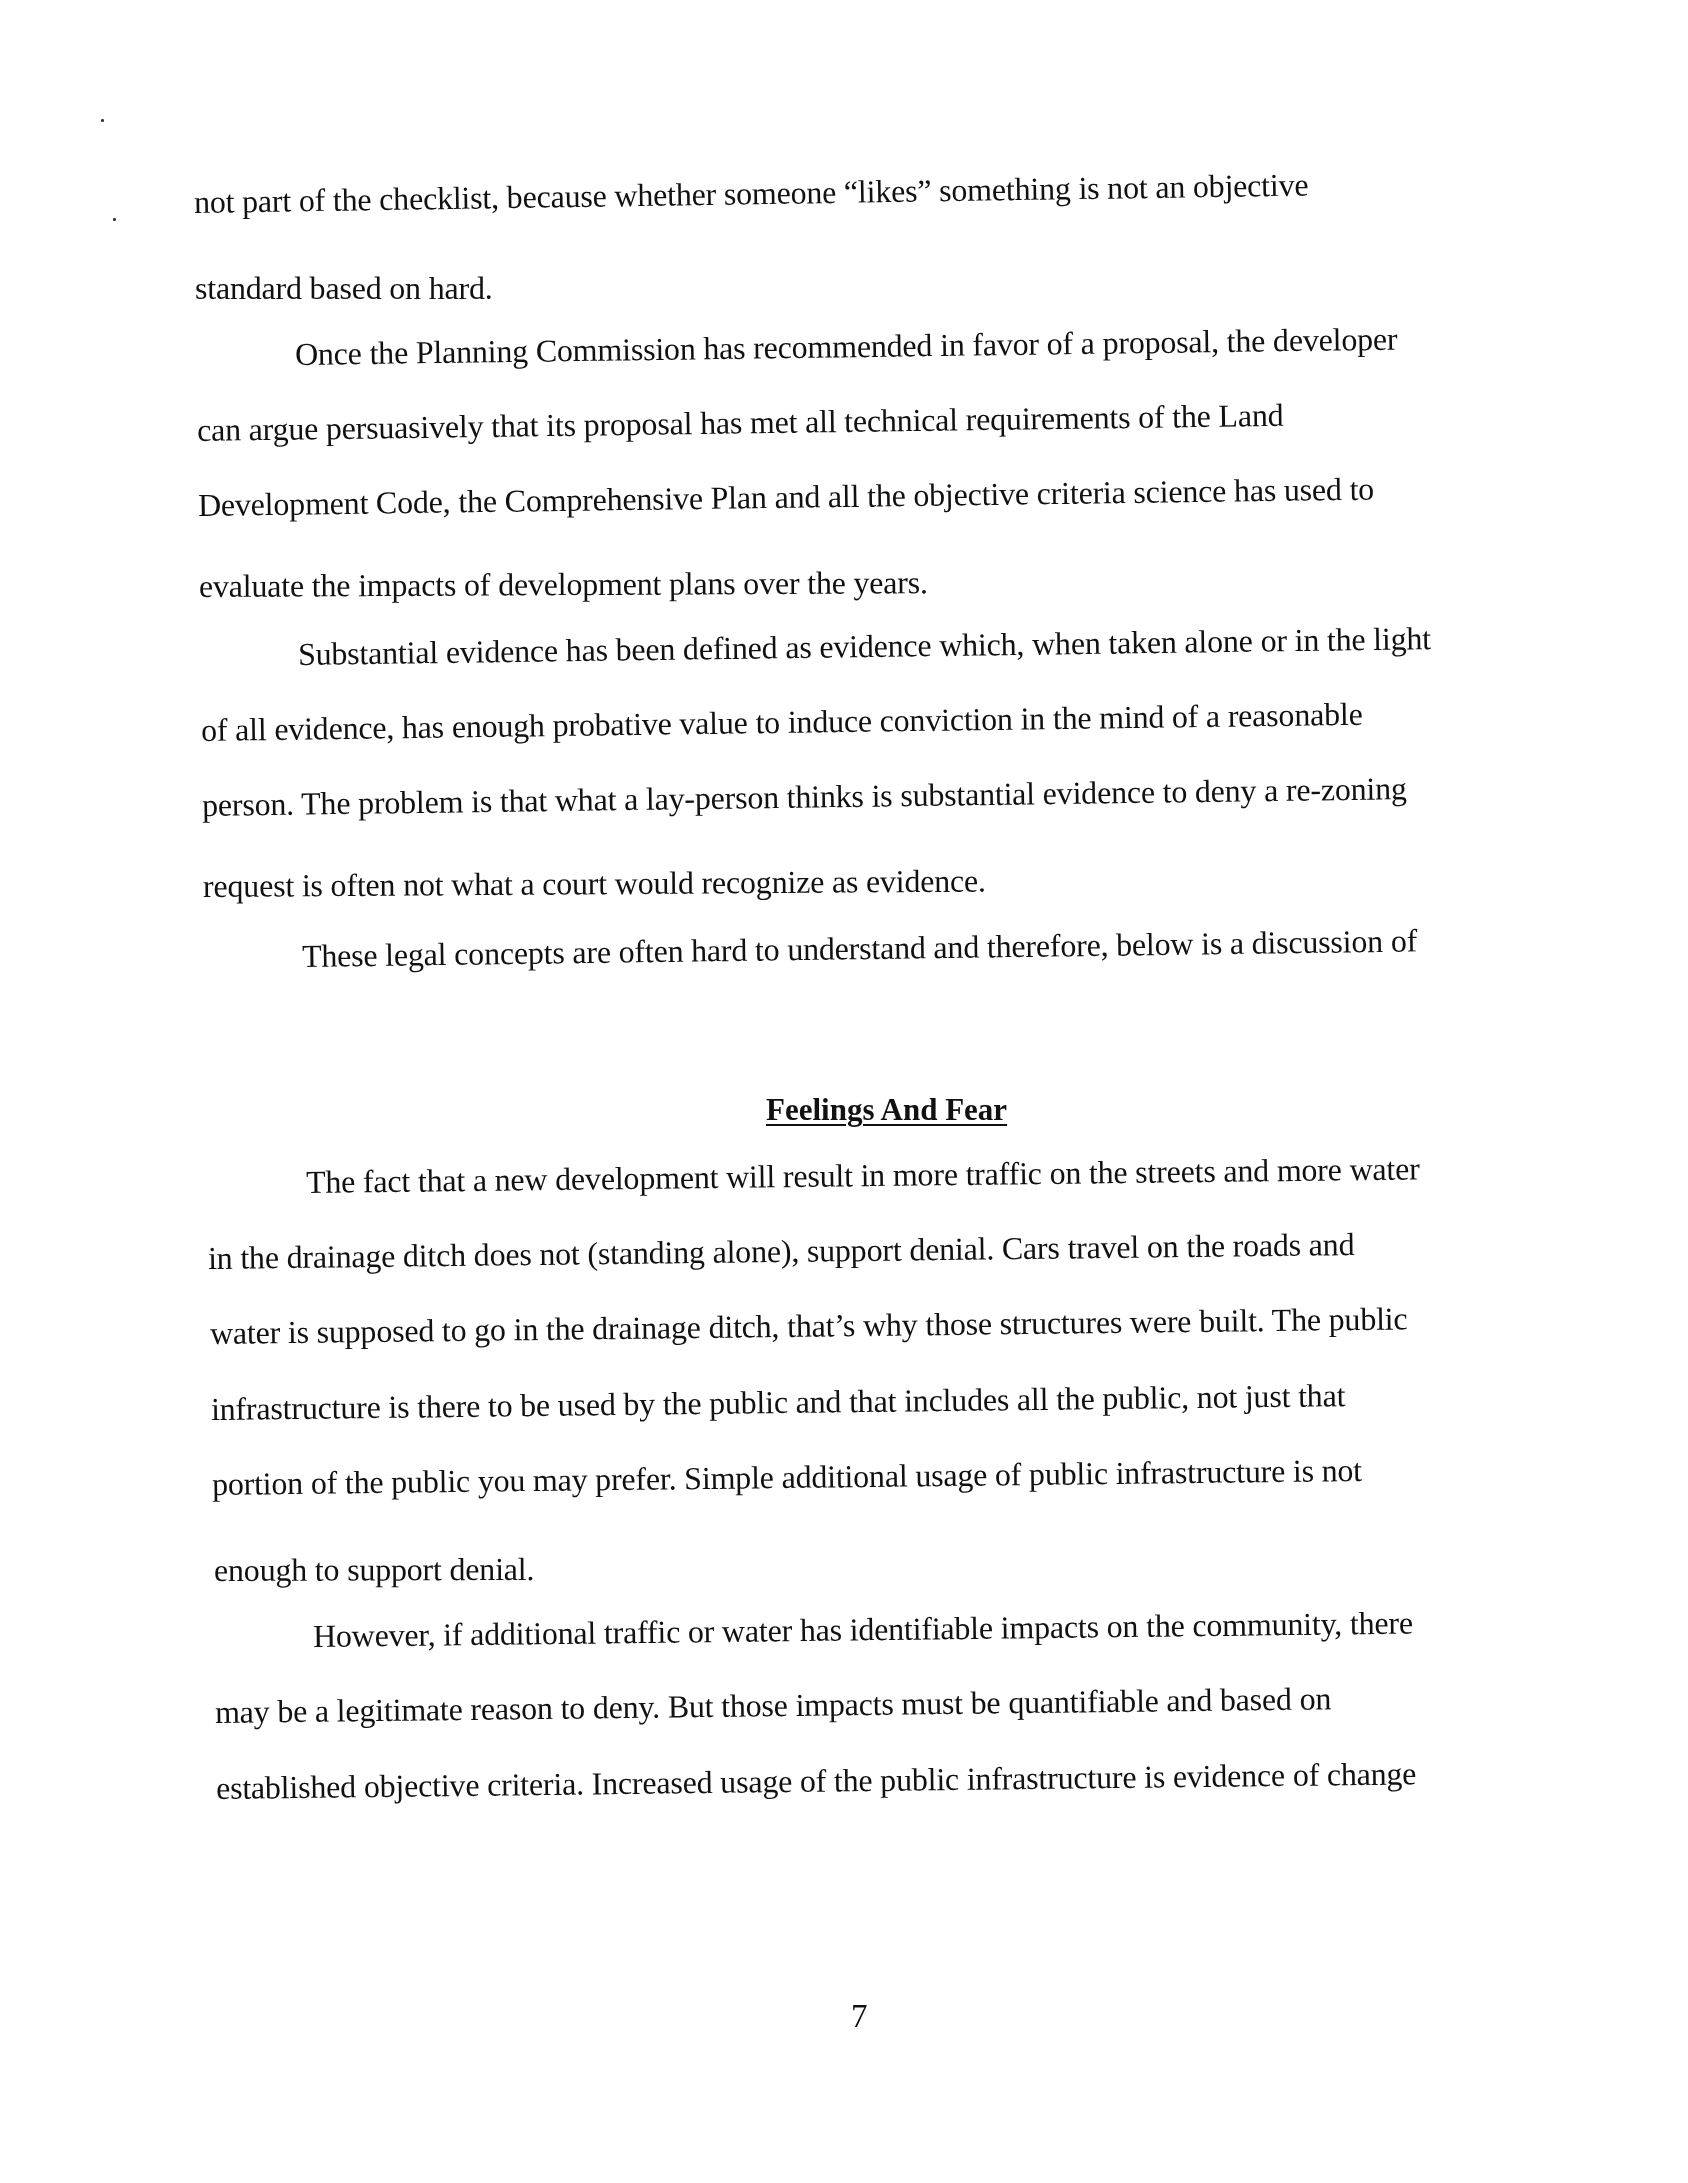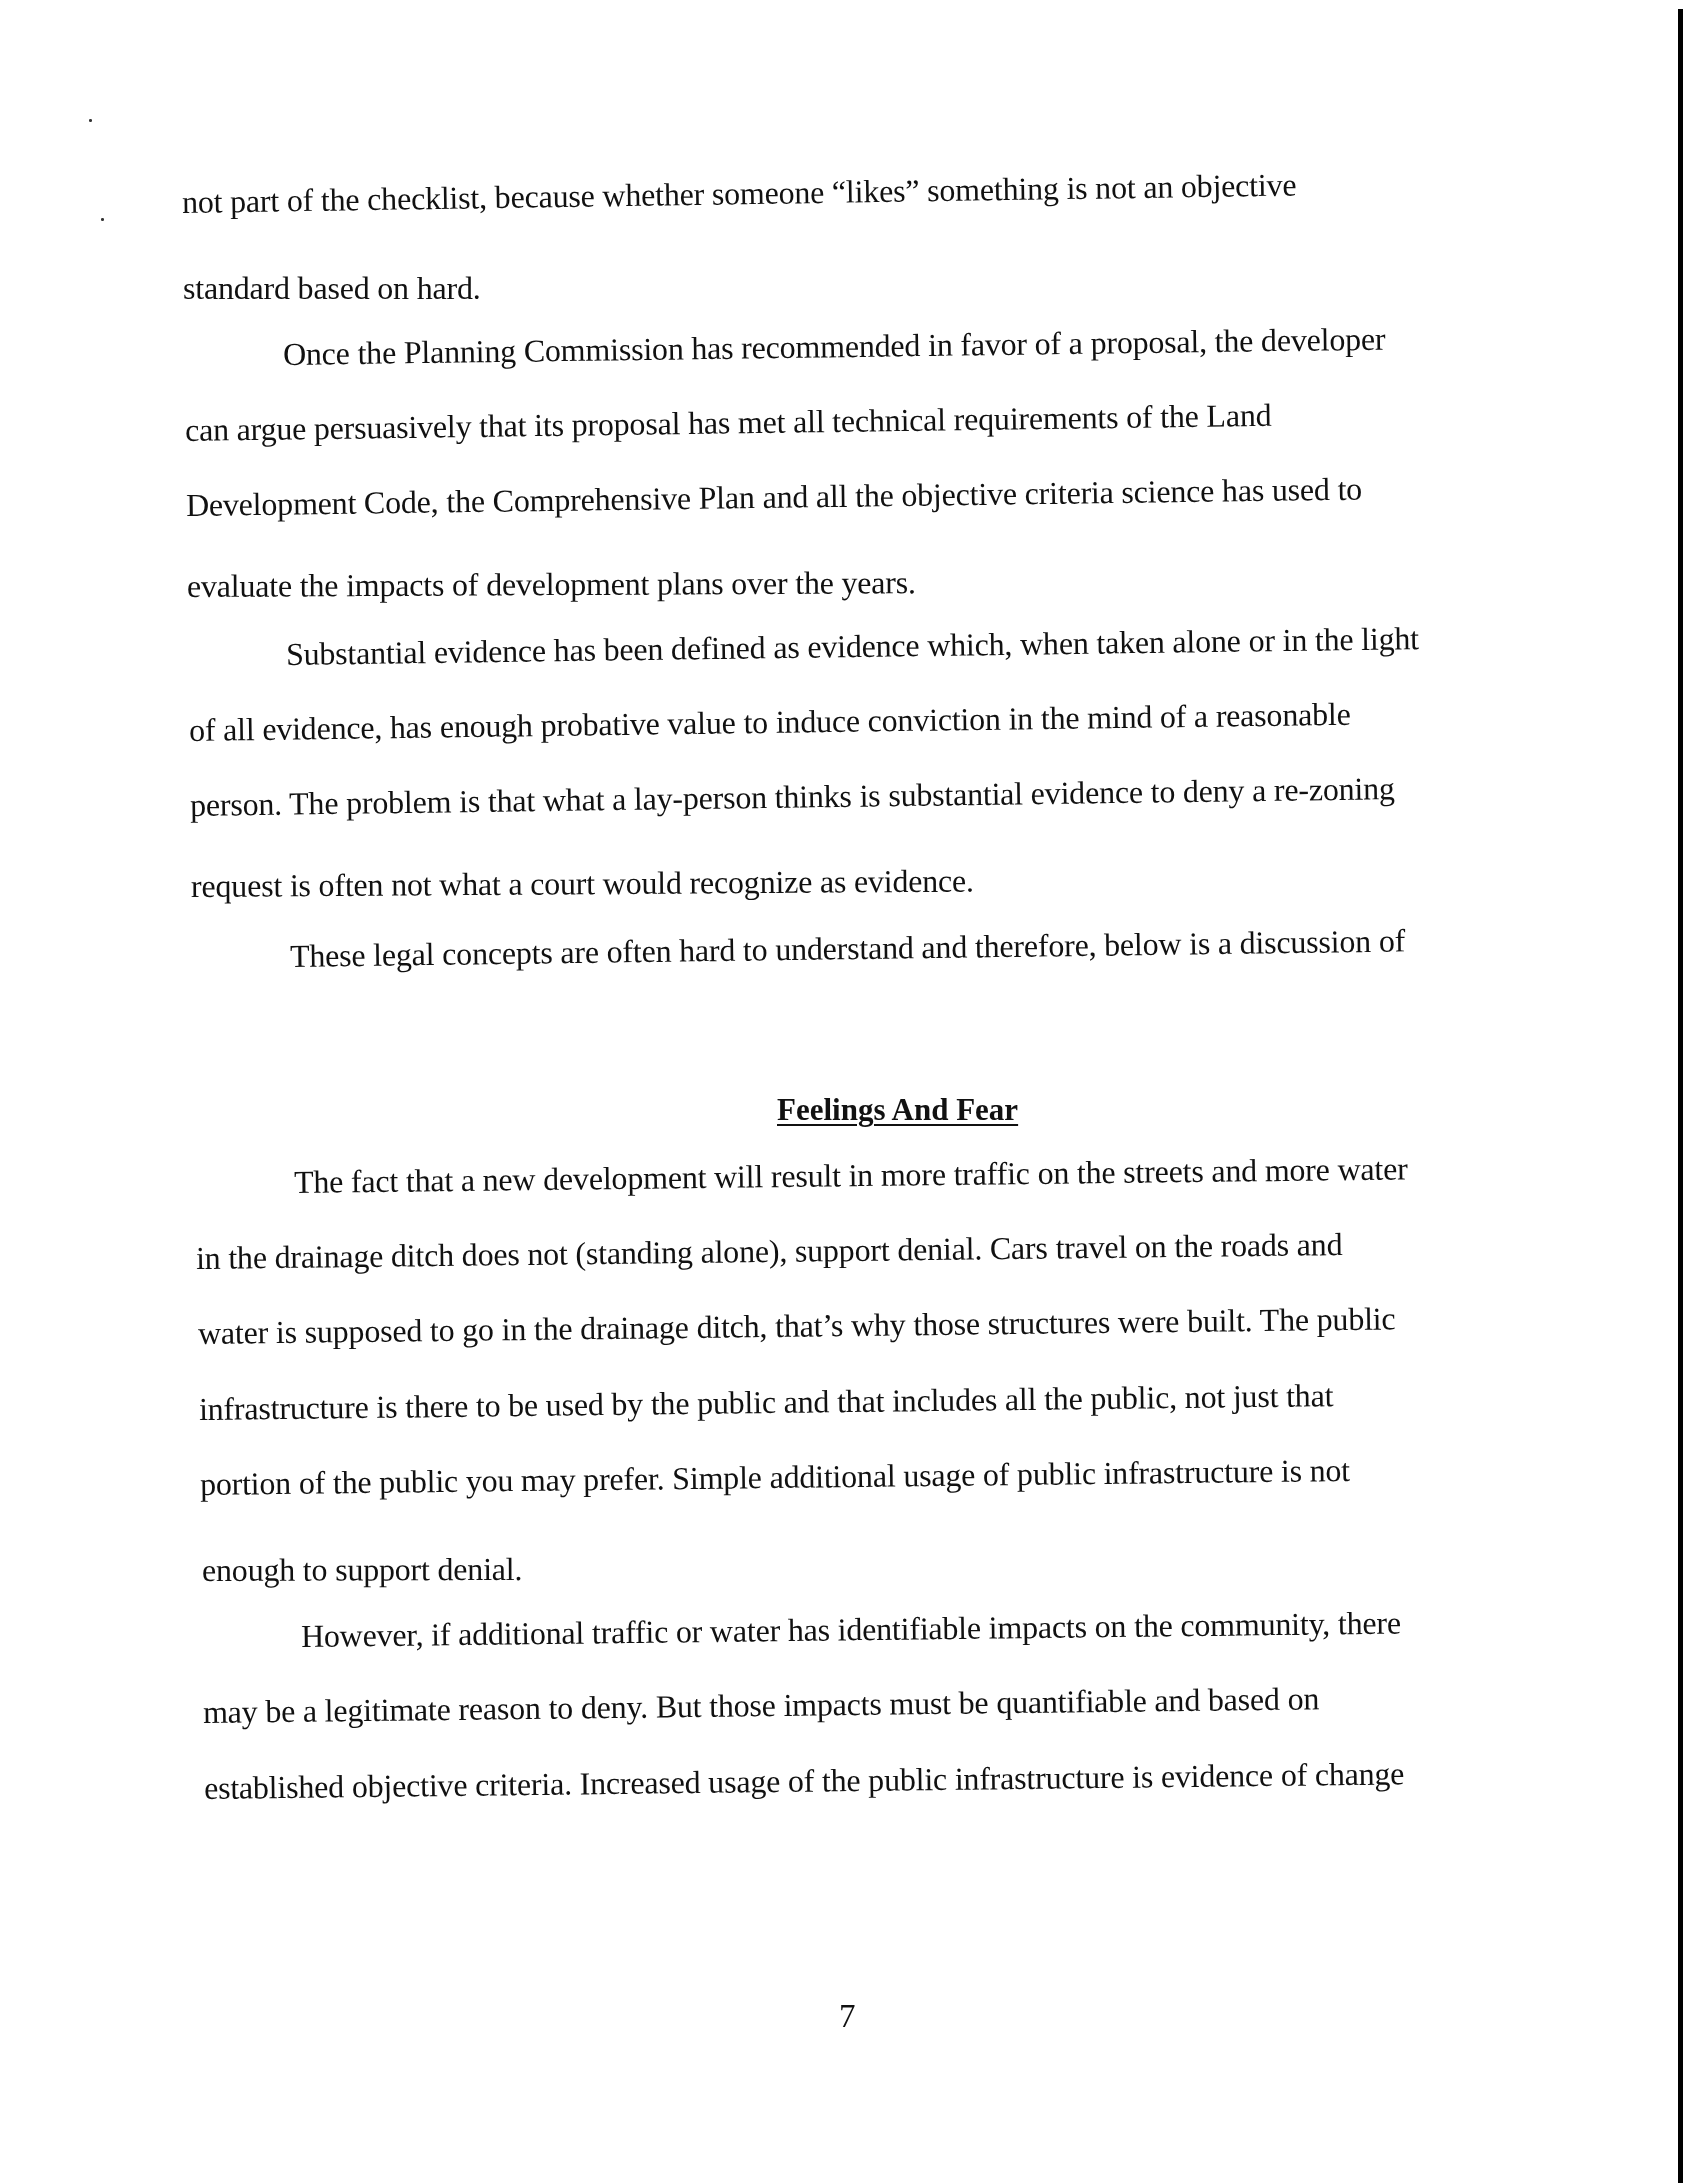--- a/index.html
+++ b/index.html
@@ -1,18 +1,18 @@
 <!DOCTYPE html>
 <html style="font-size:10.6px"><head>
 <meta charset="utf-8">
 <style>
   html, body { margin: 0; padding: 0; background: #ffffff; }
   body { width: 1688px; height: 2183px; position: relative; overflow: hidden;
          font-family: "Liberation Serif", "DejaVu Serif", serif; color: #111; }
-  .page { position: absolute; left: 0; top: 0; width: 1420px; height: 2183px; }
+  .page { position: absolute; left: 12px; top: 0; width: 1420px; height: 2183px; }
   .edge { position: absolute; left: 1678px; top: 9.3px; width: 4.6px; height: 2174px; background: #000; }
   .line { position: absolute; white-space: nowrap; font-size: 32px; line-height: 37px;
           letter-spacing: -0.2px; transform-origin: left center; }
   .heading { position: absolute; font-size: 31px; font-weight: bold; text-decoration: underline;
              text-decoration-thickness: 2px; text-underline-offset: 4px; white-space: nowrap; }
   .bu { font-weight: bold; text-decoration: underline; text-decoration-thickness: 2px; text-underline-offset: 4px; }
   .pagenum { position: absolute; left: 839px; top: 1998px; font-size: 33px; }
   .dot { position: absolute; width: 2.6px; height: 2.6px; background: #333; border-radius: 50%; }
 </style>
 </head>
@@ -40,17 +40,17 @@
       <div class="line" style="left: 198px; top: 1315px; transform: rotate(-0.7deg);">water is supposed to go in the drainage ditch, that’s why those structures were built.  The public</div>
       <div class="line" style="left: 199px; top: 1391px; transform: rotate(-0.7deg);">infrastructure is there to be used by the public and that includes all the public, not just that</div>
       <div class="line" style="left: 200px; top: 1466px; transform: rotate(-0.7deg);">portion of the public you may prefer.  Simple additional usage of public infrastructure is not</div>
       <div class="line" style="left: 202px; top: 1552px; transform: rotate(-0.2deg);">enough to support denial.</div>
       <div class="line" style="left: 301px; top: 1618px; transform: rotate(-0.7deg);">However, if additional traffic or water has identifiable impacts on the community, there</div>
       <div class="line" style="left: 203px; top: 1694px; transform: rotate(-0.7deg);">may be a legitimate reason to deny.  But those impacts must be quantifiable and based on</div>
       <div class="line" style="left: 204px; top: 1770px; transform: rotate(-0.7deg);">established objective criteria.  Increased usage of the public infrastructure is evidence of change</div>
     </div>
 
 
-  <div class="heading" id="heading" style="left: 754px; top: 1092px; margin-left: 23px;">Feelings And Fear</div>
+  <div class="heading" id="heading" style="left: 754px; top: 1092px;">Feelings And Fear</div>
 
   <div class="pagenum">7</div>
 </div>
 
 
 </body></html>

